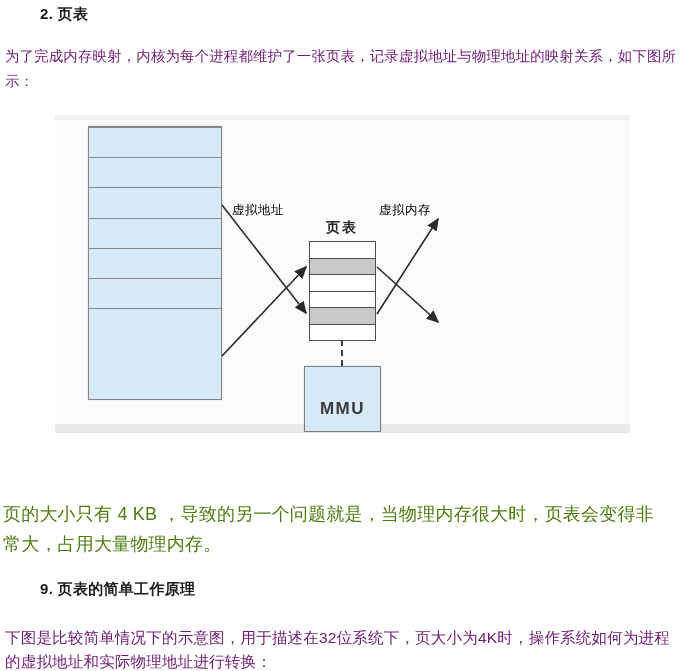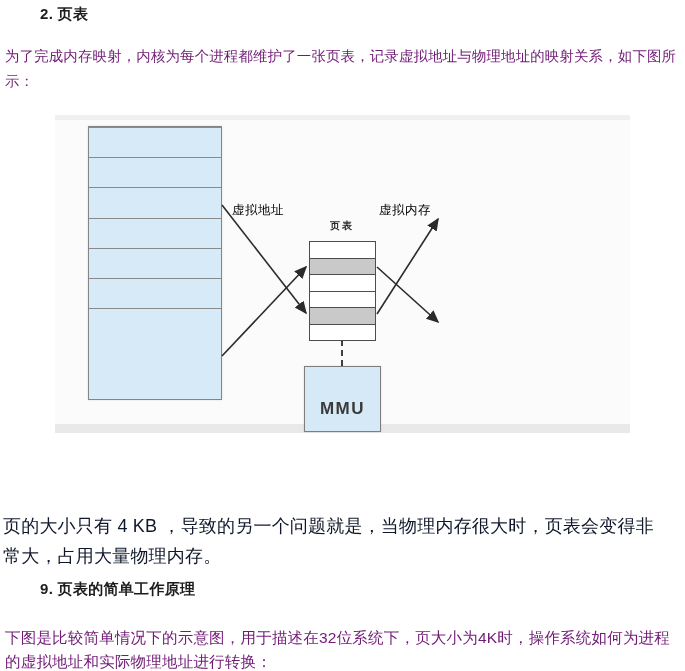--- a/index.html
+++ b/index.html
@@ -33,21 +33,21 @@
   #pm-box .mem-row:nth-of-type(2){height:28px;}
   #pm-box .mem-row:nth-of-type(3){height:30px;}
   #pm-box .mem-row:nth-of-type(4){height:27px;}
   #pm-box .mem-row:nth-of-type(5){height:8px;}
   #pm-box .mem-row:nth-of-type(6){height:30px;}
   #pm-box .mem-row:nth-of-type(7){height:29px;}
   #pm-box .mem-row:nth-of-type(8){height:30px;}
   #pm-box .mem-row:nth-of-type(9){height:11px;}
   #pm-box .mem-row:nth-of-type(10){height:30px;}
   #pt-label{left:250px;top:104px;width:74px;text-align:center;
-    font-size:10px;font-weight:bold;color:#2a2a2a;letter-spacing:2px;}
+    font-size:14px;font-weight:bold;color:#2a2a2a;letter-spacing:2px;}
   #pt-box{left:254px;top:126px;width:65px;height:98px;background:#ffffff;
     border:1.5px solid #4d4d4d;display:flex;flex-direction:column;}
   #pt-box .pt-row{flex:1;border-top:1px solid #4d4d4d;}
   #pt-box .pt-row:first-child{border-top:none;}
   #pt-box .pt-row.hl{background:#c9c9c9;}
   #dash-link{left:286px;top:225px;height:26px;width:0;border-left:2px dashed #3f3f3f;}
   #mmu-box{left:249px;top:251px;width:75px;height:64px;background:#d6e9f7;
     border:1px solid #7d7d7d;display:flex;align-items:flex-end;justify-content:center;
     box-shadow:0 0 2px rgba(0,0,0,.12);font-weight:bold;}
   #mmu-box .mmu-label{font-size:17px;color:#3a3a3a;letter-spacing:1.5px;margin-bottom:12px;}
@@ -102,17 +102,17 @@
         <path d="M0,0 L8,3.5 L0,7 Z" fill="#2b2b2b"></path>
       </marker>
     </defs>
     <line x1="167" y1="90" x2="251" y2="198" stroke="#2b2b2b" stroke-width="1.6" marker-end="url(#ah)"></line>
     <line x1="167" y1="241" x2="251" y2="152" stroke="#2b2b2b" stroke-width="1.6" marker-end="url(#ah)"></line>
     <line x1="322" y1="152" x2="383" y2="207" stroke="#2b2b2b" stroke-width="1.6" marker-end="url(#ah)"></line>
     <line x1="322" y1="199" x2="383" y2="104" stroke="#2b2b2b" stroke-width="1.6" marker-end="url(#ah)"></line>
   </svg>
 </div>
 
-<div id="warning" class="abs para" style="color: #0f172a; margin-top: 12px;">页的大小只有 4 KB ，导致的另一个问题就是，当物理内存很大时，页表会变得非常大，占用大量物理内存。</div>
+<div id="warning" class="abs para" style="color: #4d7c0f;">页的大小只有 4 KB ，导致的另一个问题就是，当物理内存很大时，页表会变得非常大，占用大量物理内存。</div>
 
 <div id="heading3" class="abs h-sec">9. 页表的简单工作原理</div>
 
 <div id="para2" class="abs para">下图是比较简单情况下的示意图，用于描述在32位系统下，页大小为4K时，操作系统如何为进程的虚拟地址和实际物理地址进行转换：</div>
 
 </body></html>

